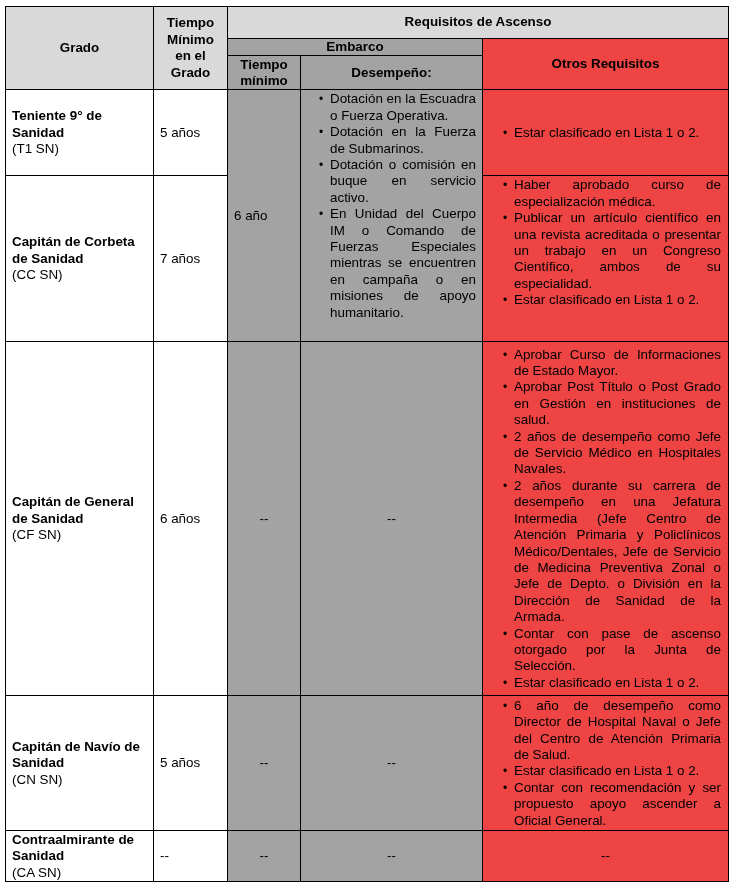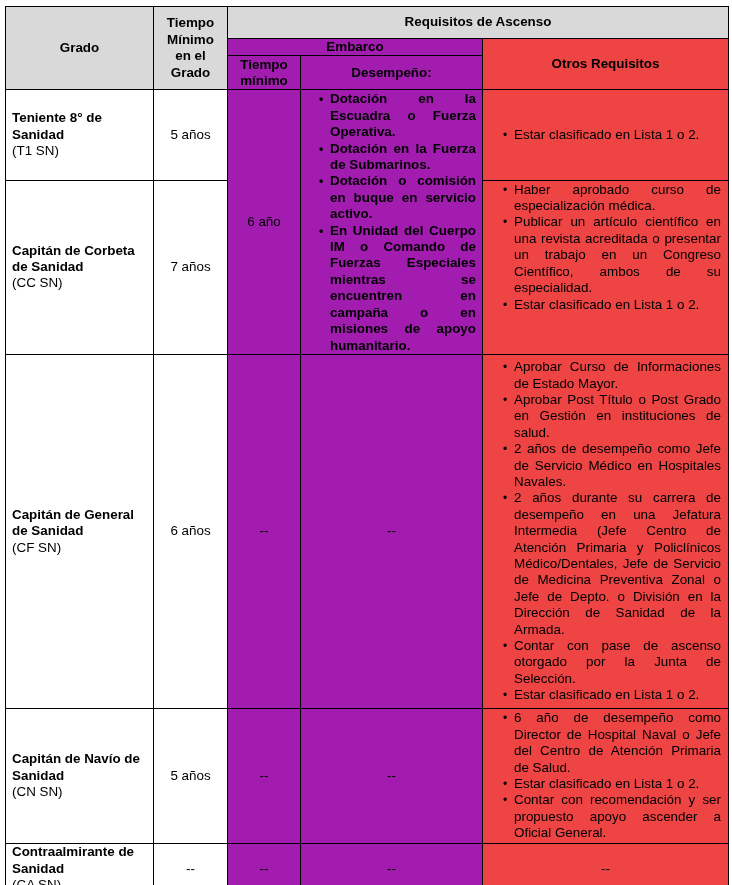--- a/index.html
+++ b/index.html
@@ -3,30 +3,30 @@
 <meta charset="utf-8">
 <style>
   html, body { margin: 0; padding: 0; background: #ffffff; }
   body { width: 732px; height: 885px; position: relative; overflow: hidden;
          font-family: "Liberation Sans", sans-serif; color: #000; }
   table { position: absolute; left: 5px; top: 6px; border-collapse: collapse;
           table-layout: fixed; width: 723px; font-size: 13.4px; line-height: 16.4px; }
   td, th { border: 1px solid #000; padding: 0 6px; vertical-align: middle; }
   th { font-weight: bold; text-align: center; }
   .gray { background: #d9d9d9; }
-  .green { background: #a21caf; }
+  .green { background: #a3a3a3; }
   .blue { background: #ef4444; }
   .white { background: #ffffff; }
-  .center { text-align: center; }
+  .center { text-align: left; }
   .grado-name { font-weight: bold; display: block; }
   .grado-abbr { display: block; }
   ul { margin: 0; padding: 0 0 0 12px; list-style: none; }
   li { position: relative; text-align: justify; text-align-last: left; }
   li::before { content: "\2022"; position: absolute; left: -11px; top: 0; font-size: 12px; }
-  .desemp-cell { vertical-align: top; padding: 1px 6px 0 17px; font-weight: bold; }
+  .desemp-cell { vertical-align: top; padding: 1px 6px 0 17px; }
   .otros-cell { padding: 0 7px 0 19px; }
   .dash { text-align: center; }
 </style>
 </head>
 <body>
 
 <table>
   <colgroup>
     <col style="width:148px">
     <col style="width:74px">
@@ -46,21 +46,21 @@
     </tr>
     <tr style="height:34px">
       <th class="green" style="padding:0 0;">Tiempo mínimo</th>
       <th class="green">Desempeño:</th>
     </tr>
   </thead>
   <tbody>
 
     <tr style="height:86px">
       <td class="white">
-        <span class="grado-name">Teniente 8° de Sanidad</span>
+        <span class="grado-name">Teniente 9° de Sanidad</span>
         <span class="grado-abbr">(T1 SN)</span>
       </td>
       <td class="white center">5 años</td>
       <td class="green center" rowspan="2">6 año</td>
       <td class="green desemp-cell" rowspan="2">
         <ul>
           <li>Dotación en la Escuadra o Fuerza Operativa.</li>
           <li>Dotación en la Fuerza de Submarinos.</li>
           <li>Dotación o comisión en buque en servicio activo.</li>
           <li>En Unidad del Cuerpo IM o Comando de Fuerzas Especiales mientras se encuentren en campaña o en misiones de apoyo humanitario.</li>

